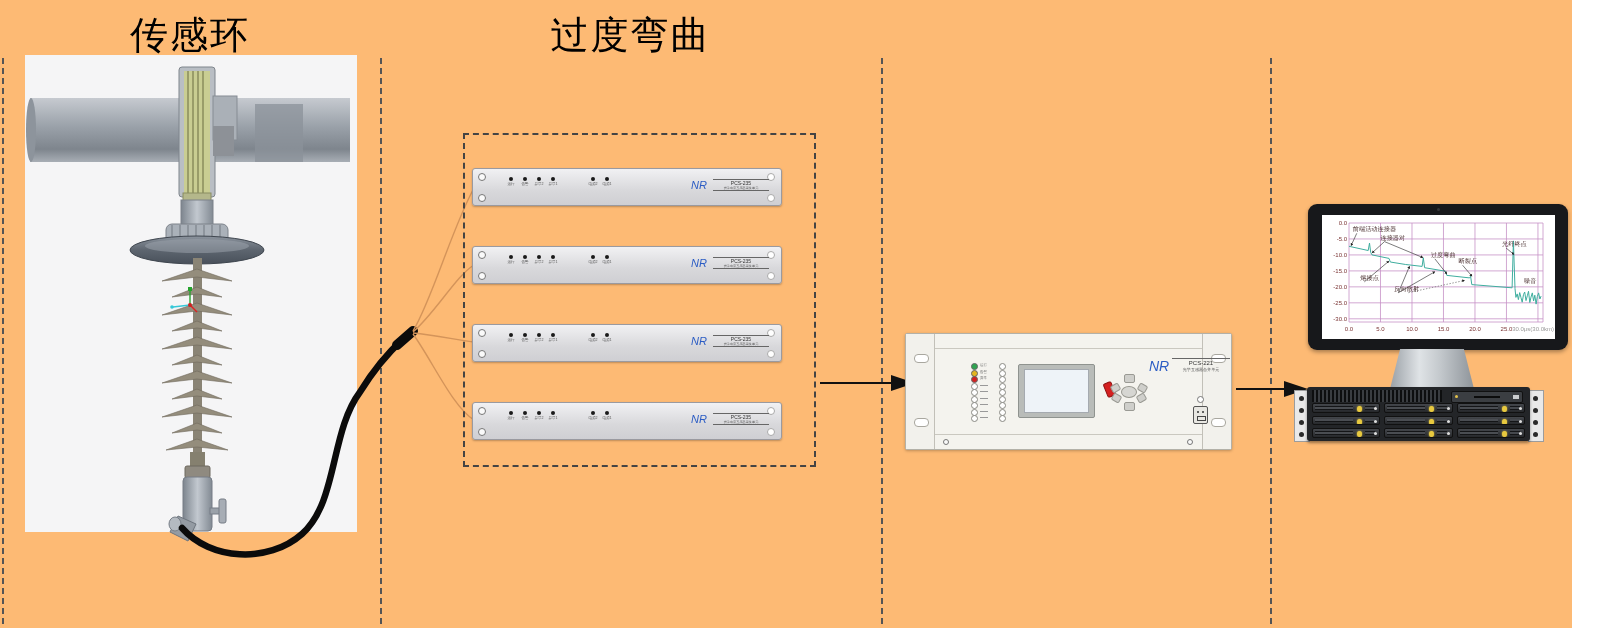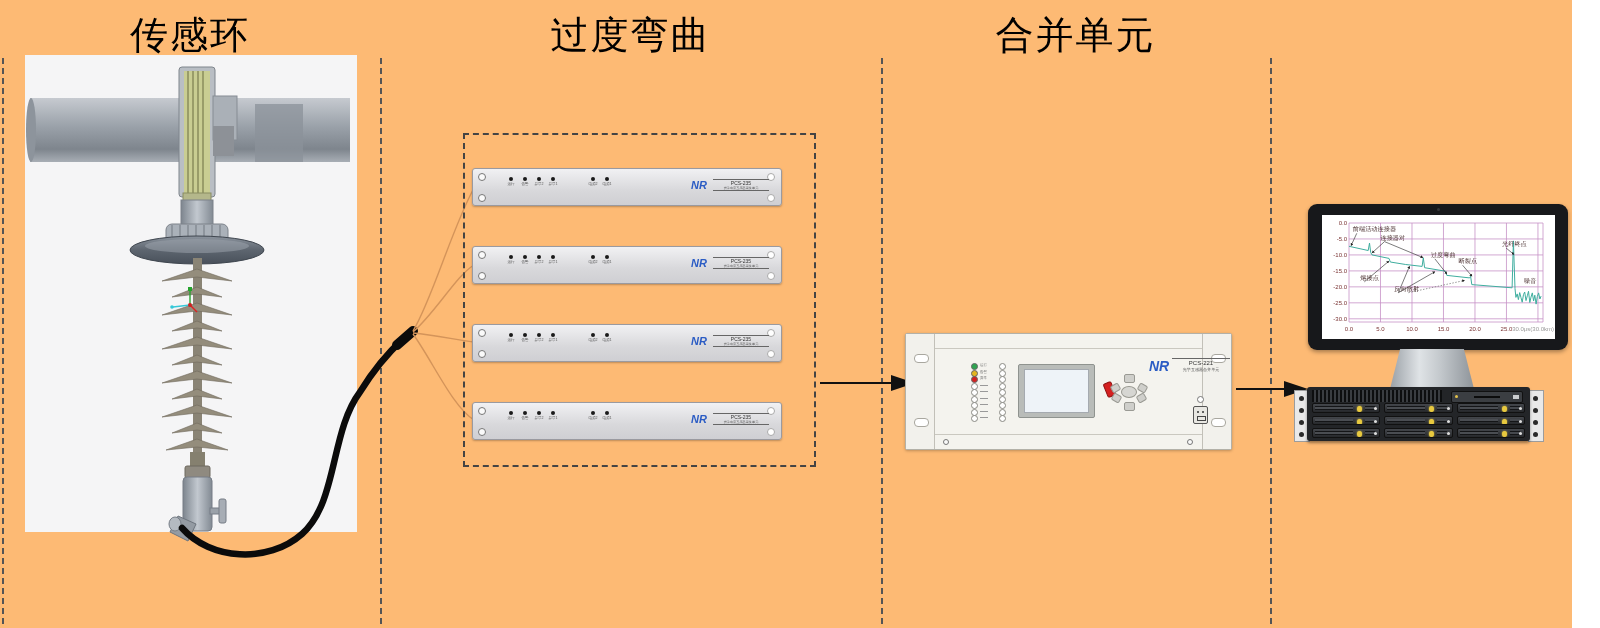--- a/index.html
+++ b/index.html
@@ -13,21 +13,21 @@
   
   #acq-box{position:absolute;left:463px;top:133px;width:349px;height:330px;border:2px dashed #444;}
   .acq-unit{position:absolute;left:472px;width:308px;height:36px;border:1px solid #9a9aa0;border-radius:3px;
             background:linear-gradient(#f1f1f3,#d8d8db 60%,#cfcfd3);box-shadow:0 1px 2px rgba(0,0,0,.25);}
   .screw{position:absolute;width:6px;height:6px;border-radius:50%;}
   .screw.dark{background:#fafafa;border:1px solid #777;}
   .screw.lite{background:#fff;border:1px solid #aaa;}
   .led-pair{position:absolute;top:8px;width:16px;text-align:center;}
   .led-dot{width:4px;height:4px;border-radius:50%;background:#1a1a1a;margin:0 auto;}
   .led-cap{font-size:4px;color:#555;line-height:6px;transform:scale(.9);white-space:nowrap;}
-  .nr-logo{font-style:italic;font-weight:bold;color:#2b5cc4;}
+  .nr-logo{font-style:italic;font-weight:normal;color:#2b5cc4;}
   .model-block{position:absolute;text-align:center;color:#444;}
   .model-block .hr{border-top:1px solid #666;}
   .model-name{font-size:5px;line-height:6px;color:#333;}
   .model-sub{font-size:3.5px;line-height:4px;color:#555;white-space:nowrap;transform:scale(.9);}
   
   #mu{position:absolute;left:905px;top:333px;width:325px;height:115px;background:#f4f3ee;
       border:1px solid #b3b1a8;border-radius:2px;box-shadow:0 1px 3px rgba(0,0,0,.25);}
   .mu-ear{position:absolute;top:0;width:28px;height:100%;background:#f2f1ec;}
   .mu-ear.left{left:0;border-right:1px solid #c2c0b8;}
   .mu-ear.right{right:0;border-left:1px solid #c2c0b8;}
@@ -78,21 +78,20 @@
   .tray .pip{position:absolute;right:2px;top:3px;width:3px;height:3px;border-radius:50%;background:#dcdcdc;}
   svg text{font-family:"Liberation Sans",sans-serif;}
 </style>
 </head>
 <body>
 
 <div id="stage">
 
   <div class="section-title" style="left:0;width:380px">传感环</div>
   <div class="section-title" style="left:380px;width:501px">过度弯曲</div>
-  <div class="section-title" style="left:881px;width:389px">合并单元</div>
 
   <div class="sep" style="left:2px"></div>
   <div class="sep" style="left:380px"></div>
   <div class="sep" style="left:881px"></div>
   <div class="sep" style="left:1270px"></div>
   <div class="sep" style="left:1596px"></div>
 
   <div id="sensor-bg"></div>
   <svg width="1600" height="628" style="position:absolute;left:0;top:0">
     <defs>

